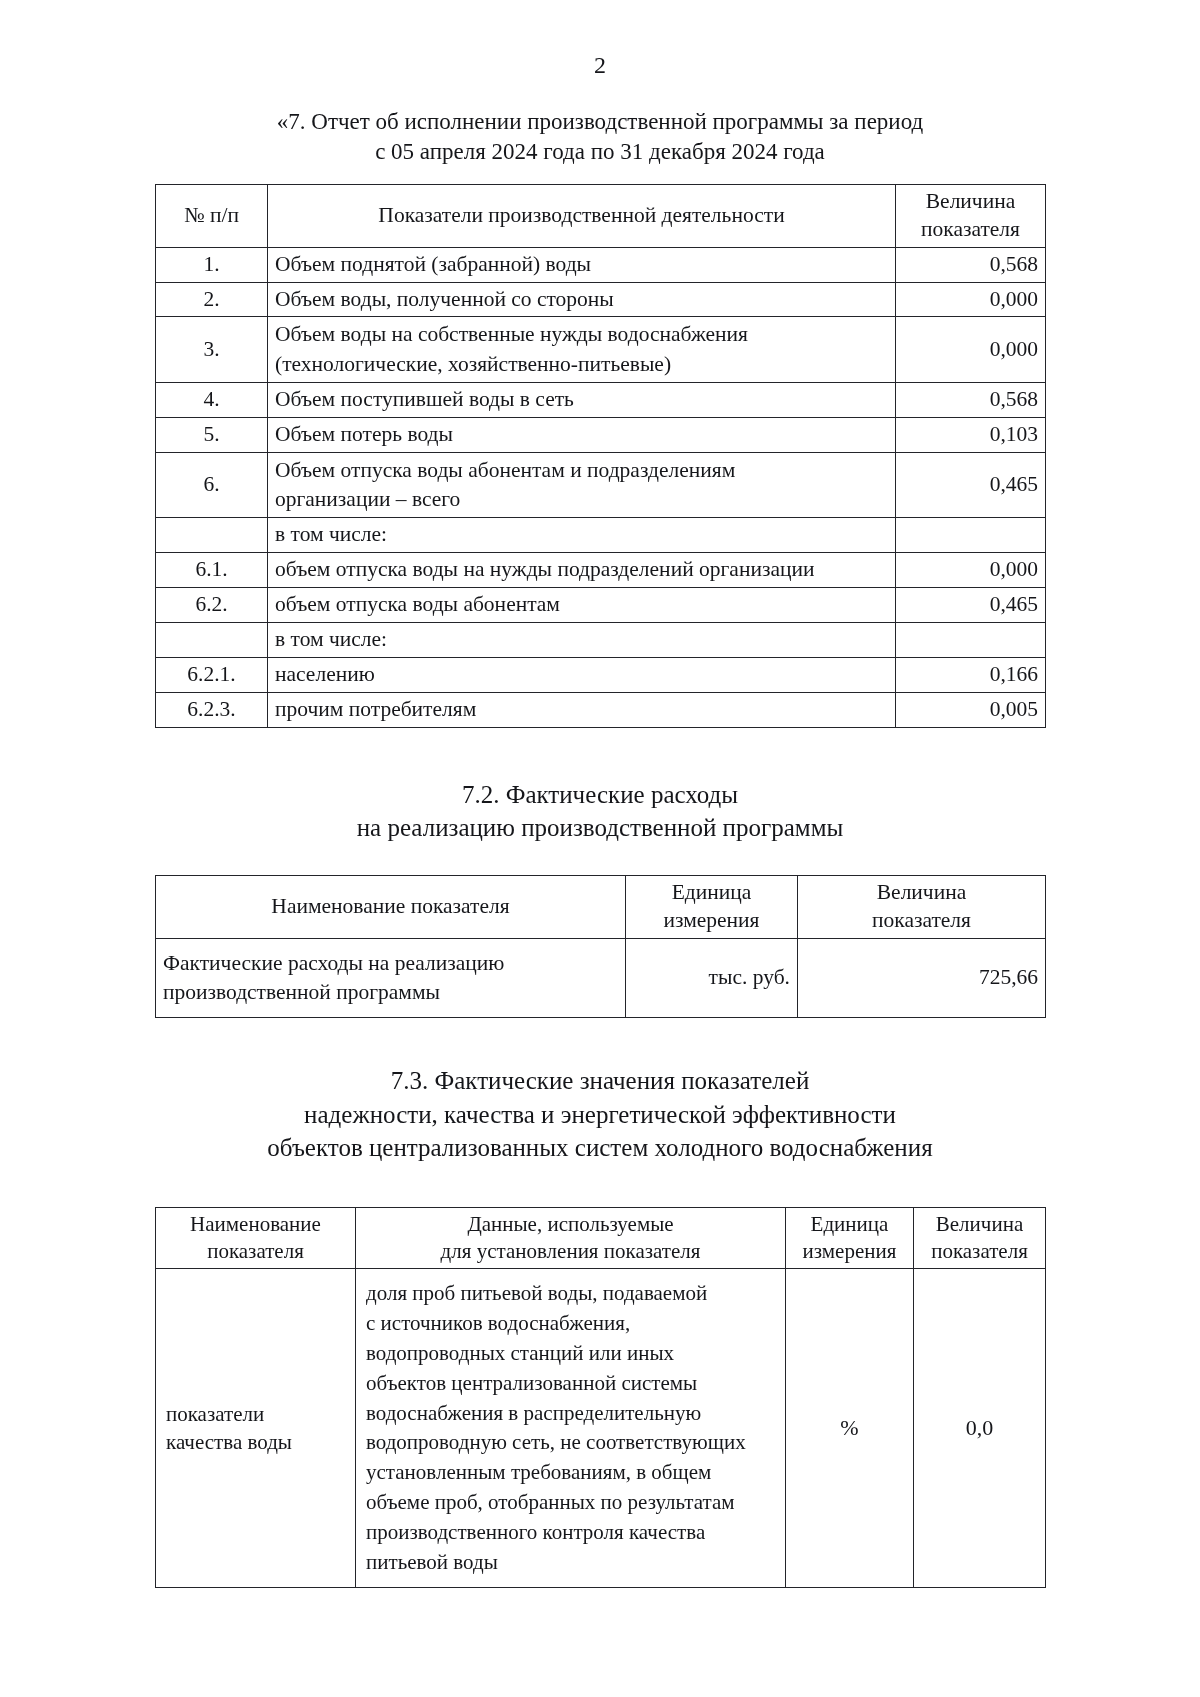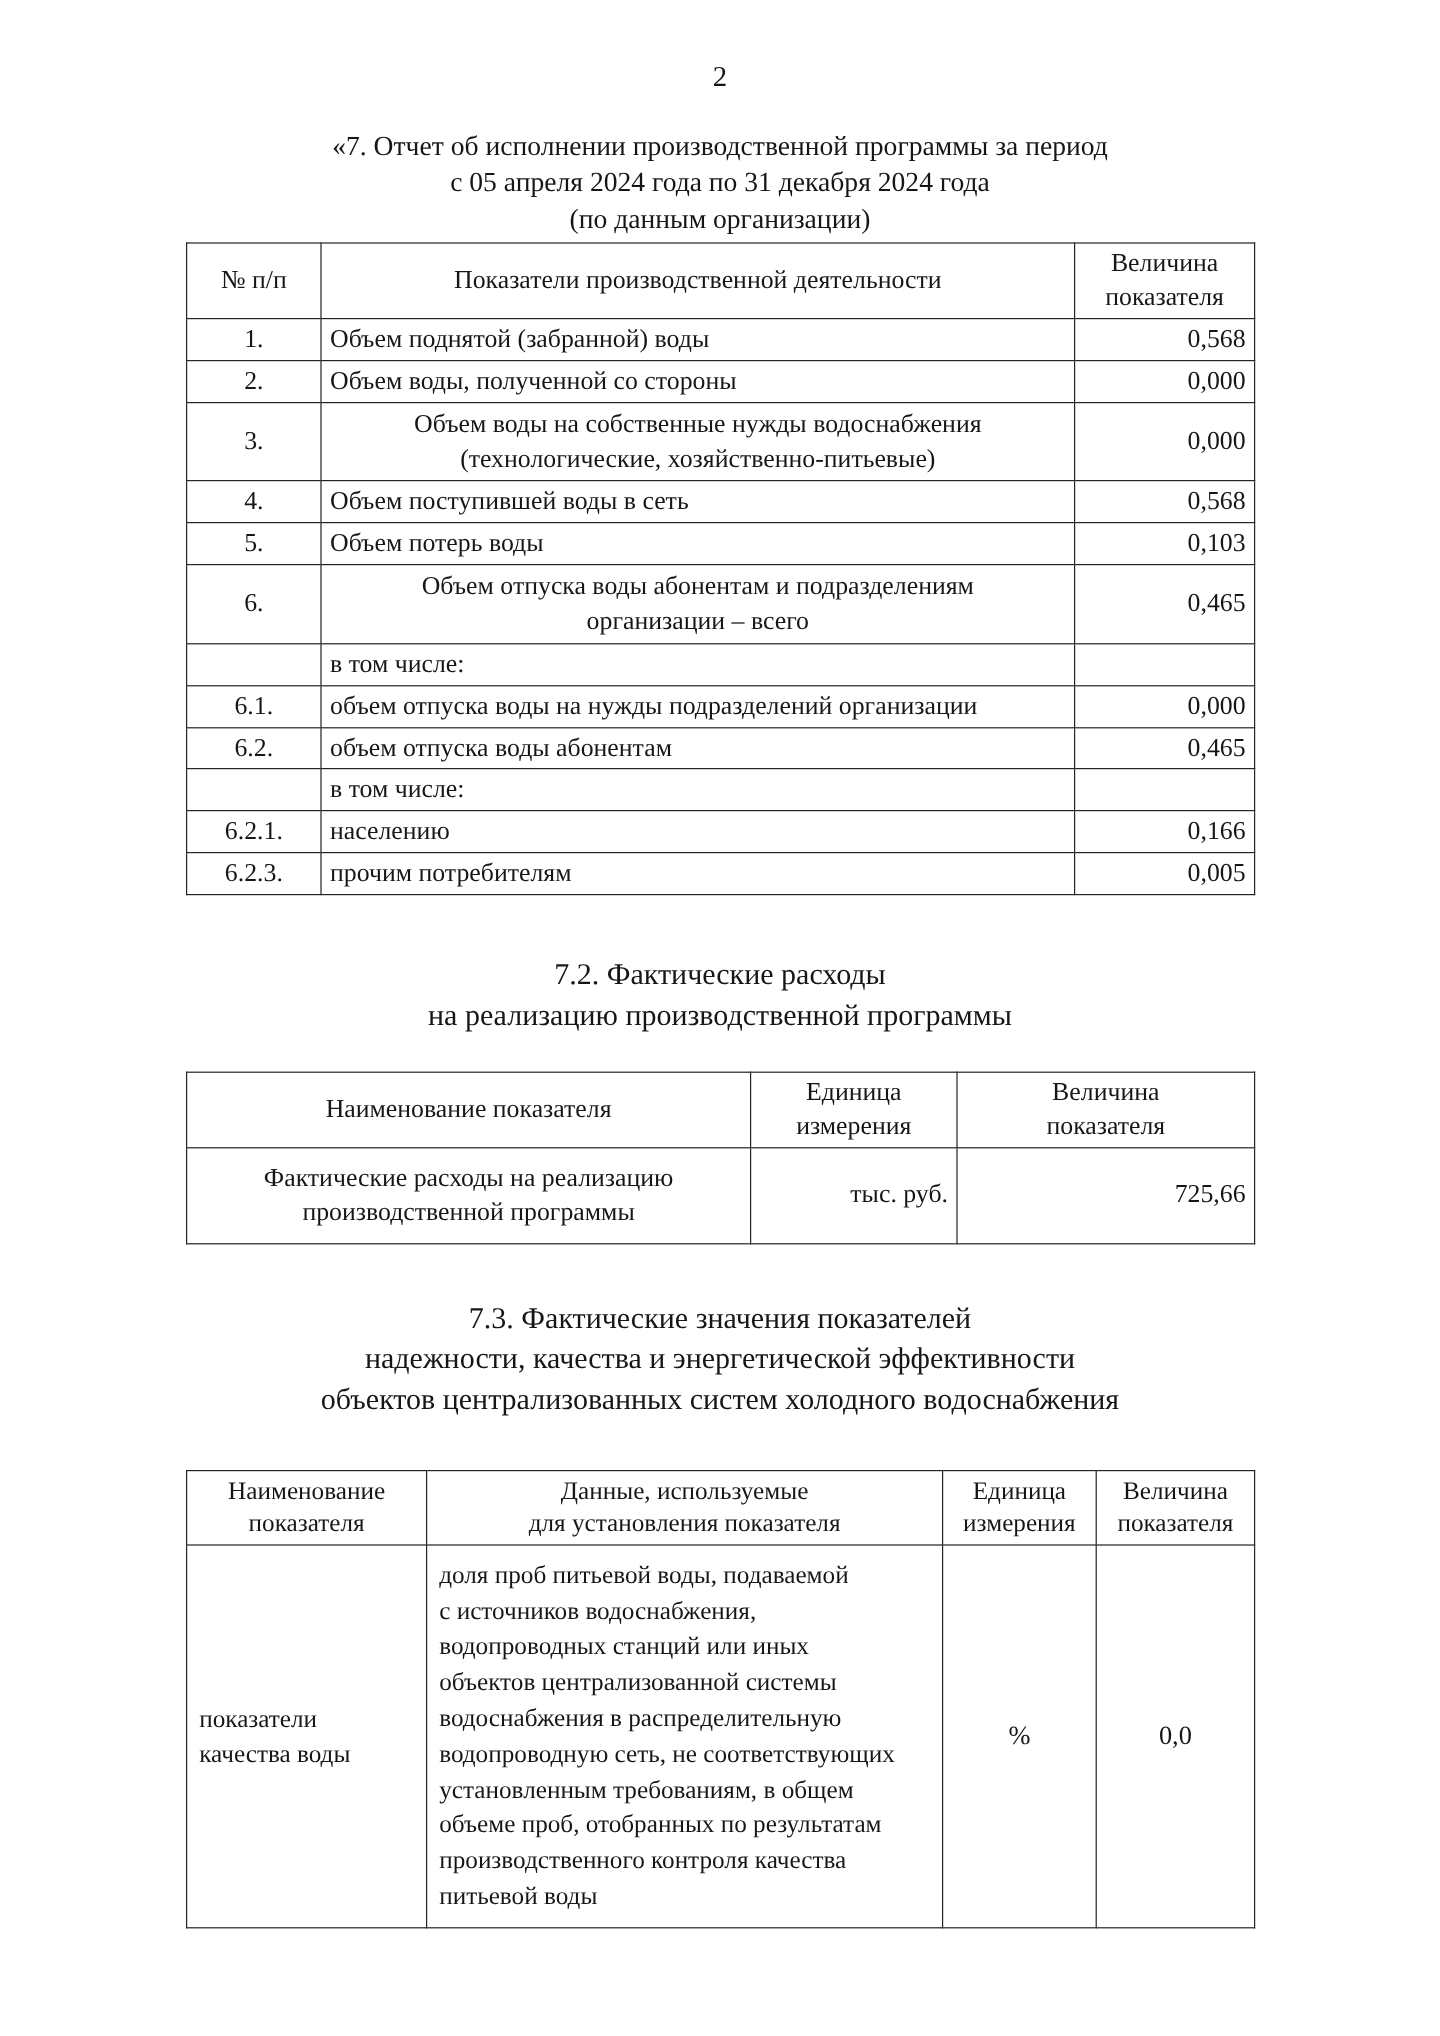--- a/index.html
+++ b/index.html
@@ -53,21 +53,21 @@
   .section-heading .ln {
     display: block;
     white-space: nowrap;
   }
   .sec-72 { margin-top: 50px; margin-bottom: 30px; }
   .sec-73 { margin-top: 46px; margin-bottom: 42px; }
 
   table.doc-table {
     border-collapse: collapse;
     width: 890px;
-    margin: 4px auto;
+    margin: 16px auto;
     table-layout: fixed;
     font-size: 21.5px;
     line-height: 1.30;
     padding-left: 28px;
   }
   table.doc-table td,
   table.doc-table th {
     border: 1.6px solid #23242a;
     padding: 3px 7px;
     vertical-align: middle;
@@ -79,21 +79,21 @@
     padding-top: 7px;
     padding-bottom: 7px;
   }
   .th-center .ln { display: block; }
   .c-num { text-align: center; }
   .c-val { text-align: right; }
   .c-name { text-align: left; padding-left: 10px; }
   .indent-1 { padding-left: 28px; }
   .indent-2 { padding-left: 50px; }
   .two-line { line-height: 1.36; }
-  .two-line .ln { display: block; text-align: center; }
+  .two-line .ln { display: block; }
 
   
   .t1 col.c1 { width: 112px; }
   .t1 col.c2 { width: 628px; }
   .t1 col.c3 { width: 150px; }
 
   
   .t2 col.c1 { width: 470px; }
   .t2 col.c2 { width: 172px; }
   .t2 col.c3 { width: 248px; }
@@ -132,21 +132,20 @@
 
 <div class="page">
 
   <div class="page-number">2</div>
 
   <div class="content">
 
     <div class="doc-title">
       <span class="ln">«7. Отчет об исполнении производственной программы за период</span>
       <span class="ln">с 05 апреля 2024 года по 31 декабря 2024 года</span>
-      <span class="ln">(по данным организации)</span>
     </div>
 
 
     <table class="doc-table t1">
       <colgroup>
           <col class="c1">
           <col class="c2">
           <col class="c3">
         </colgroup>
       <thead>

